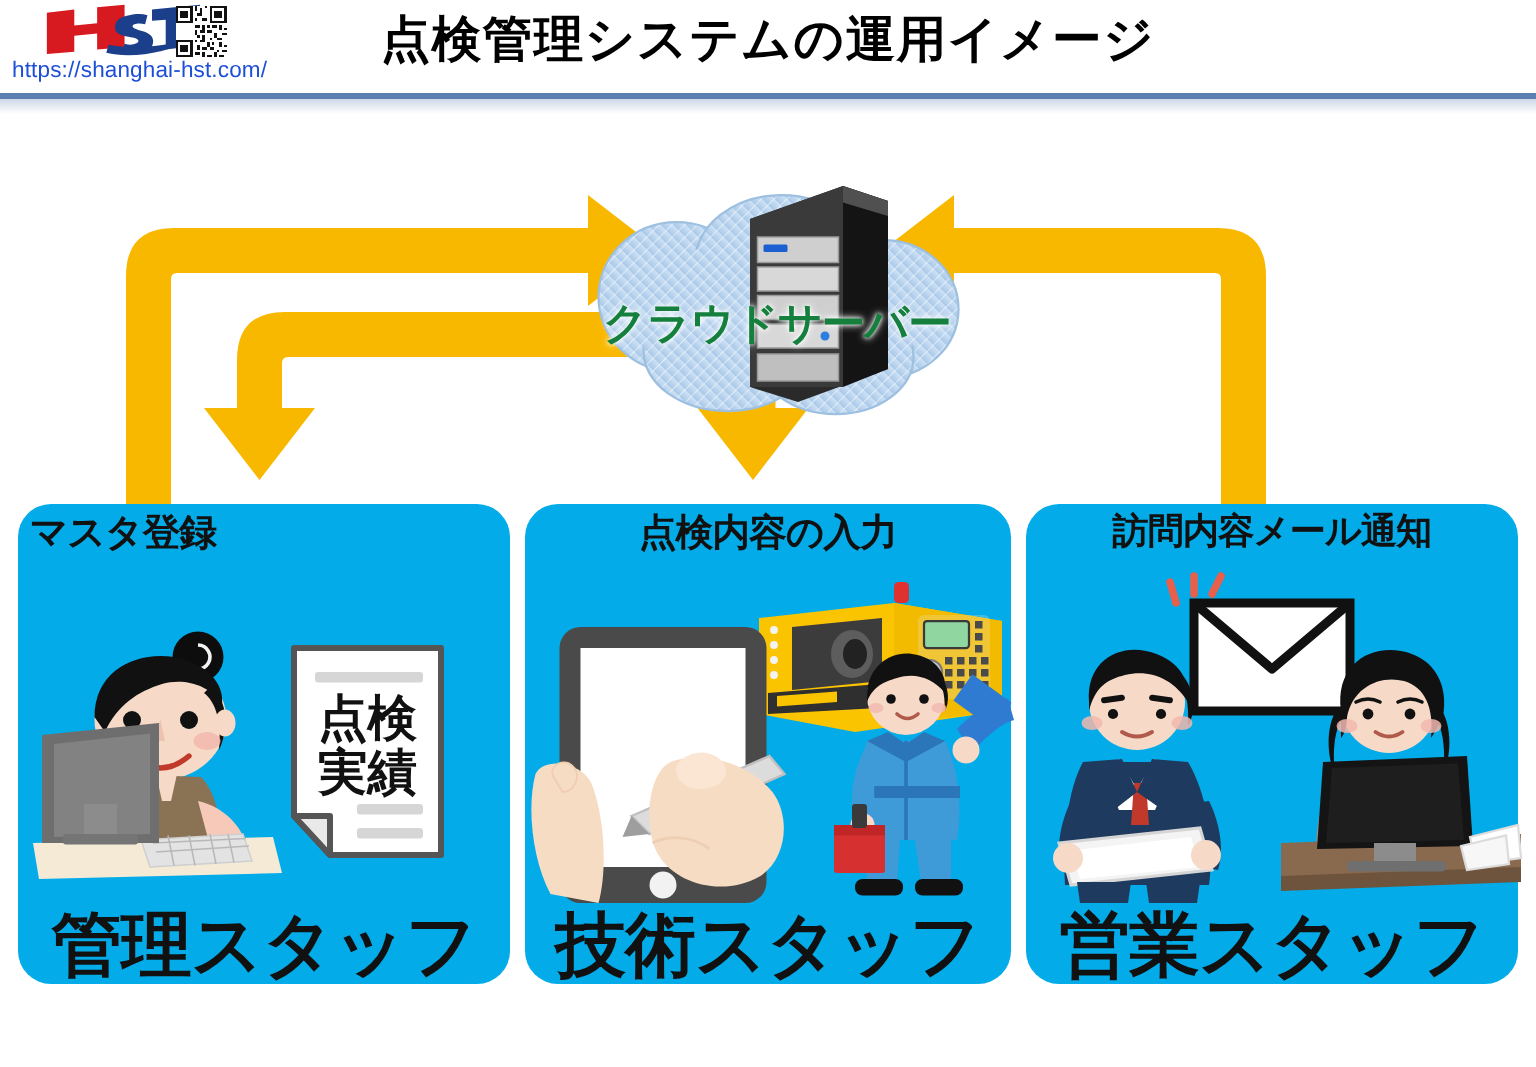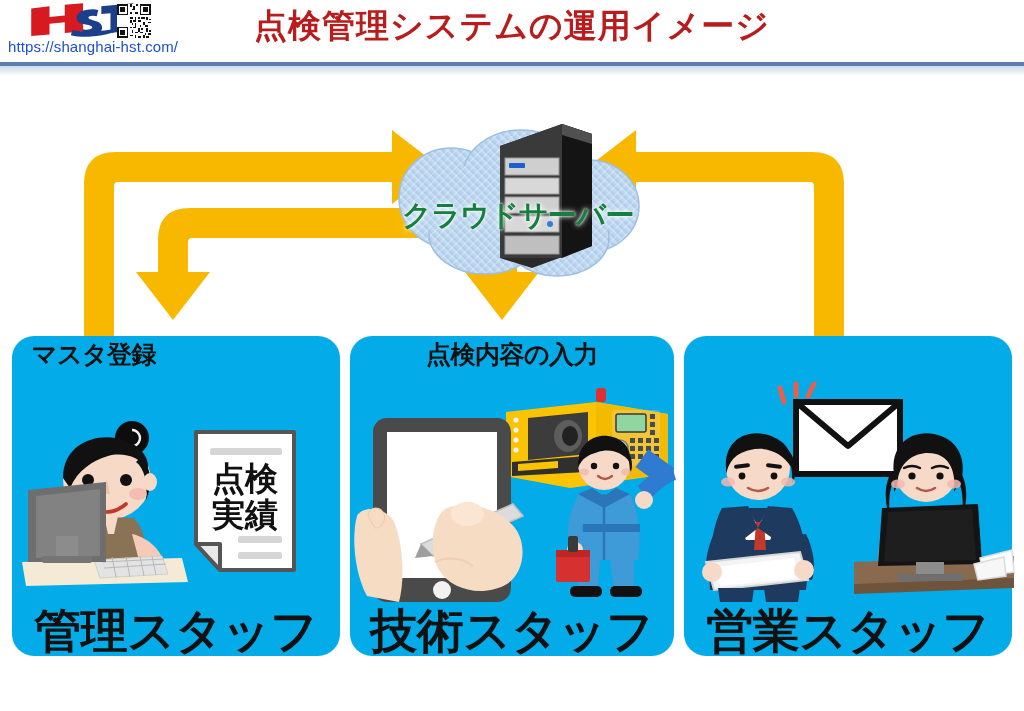--- a/index.html
+++ b/index.html
@@ -14,21 +14,21 @@
 
   
   .header{position:absolute;left:0;top:0;width:1024px;height:62px;}
   .logo-wrap{position:absolute;left:8px;top:2px;width:180px;height:56px;}
   .logo-mark{position:absolute;left:18px;top:2px;width:108px;height:32px;}
   .qr{position:absolute;left:104px;top:2px;width:44px;height:34px;}
   .logo-url{position:absolute;left:0px;top:36px;font-size:15px;color:#1d4ed8;
      letter-spacing:.1px;white-space:nowrap;font-family:"Liberation Sans",sans-serif;}
   .page-title{
     position:absolute;left:0;top:4px;width:1024px;text-align:center;
-    font-size:33px;font-weight:bold;color:#b91c1c;letter-spacing:1px;
+    font-size:33px;font-weight:bold;color:#000000;letter-spacing:1px;
     font-family:Liberation Mono, monospace;
   }
   .divider{position:absolute;left:0;top:62px;width:1024px;height:4px;
     background:#5b7fb0;}
   .divider-shadow{position:absolute;left:0;top:66px;width:1024px;height:10px;
     background:linear-gradient(to bottom,rgba(91,127,176,.30),rgba(91,127,176,0));}
 
   
   .arrows{position:absolute;left:0;top:80px;width:1024px;height:260px;}
 
@@ -53,21 +53,21 @@
   #panel-sales{left:684px;width:328px;}
 
   .cap{
     position:absolute;text-align:center;font-weight:bold;color:#111;
     font-family:"DejaVu Sans","Liberation Sans",sans-serif;
     line-height:1.15;letter-spacing:-0.5px;
   }
   .cap-top{font-size:25px;}
   .cap-bottom{font-size:47px;}
 
-  .cap-a1{left:12px;top:341px;width:140px;margin-left:12px;}
+  .cap-a1{left:12px;top:341px;width:140px;}
   .cap-a2{left:150px;top:341px;width:186px;}
   .cap-b1{left:350px;top:341px;width:324px;}
   .cap-c1{left:684px;top:341px;width:328px;font-size:24px;}
   .cap-admin{left:12px;top:604px;width:328px;}
   .cap-tech{left:350px;top:604px;width:324px;}
   .cap-sales{left:684px;top:604px;width:328px;}
 
   .art{position:absolute;}
   svg{display:block;overflow:visible;}
 </style>
@@ -366,20 +366,21 @@
       <path d="M92 96 C112 88, 144 96, 160 116 C172 132, 170 160, 152 172 C128 186, 96 178, 84 158 C74 142, 76 104, 92 96 Z" fill="#f7dcc4"></path>
       <path d="M96 98 C106 86, 122 88, 128 98 C132 106, 124 114, 112 114 C102 114, 94 108, 96 98 Z" fill="#fae6d2"></path>
       <path d="M80 150 C92 144, 108 146, 118 154" fill="none" stroke="#eecfb3" stroke-width="2"></path>
     </g>
   </svg>
 
   <div class="cap cap-bottom cap-tech">技術スタッフ</div>
 
   <div class="panel" id="panel-sales"></div>
 
+  <div class="cap cap-top cap-c1">訪問内容メール通知</div>
 
   <svg class="art" style="left:778px;top:384px;width:124px;height:96px;" viewBox="0 0 124 96">
     <g>
       <g stroke="#e8604c" stroke-width="5" stroke-linecap="round">
         <line x1="6" y1="18" x2="2" y2="4"></line>
         <line x1="18" y1="12" x2="18" y2="0"></line>
         <line x1="30" y1="12" x2="36" y2="0"></line>
       </g>
       <rect x="18" y="18" width="104" height="72" fill="#ffffff" stroke="#111" stroke-width="6"></rect>
       <path d="M18 18 L70 62 L122 18" fill="none" stroke="#111" stroke-width="6" stroke-linejoin="round"></path>

